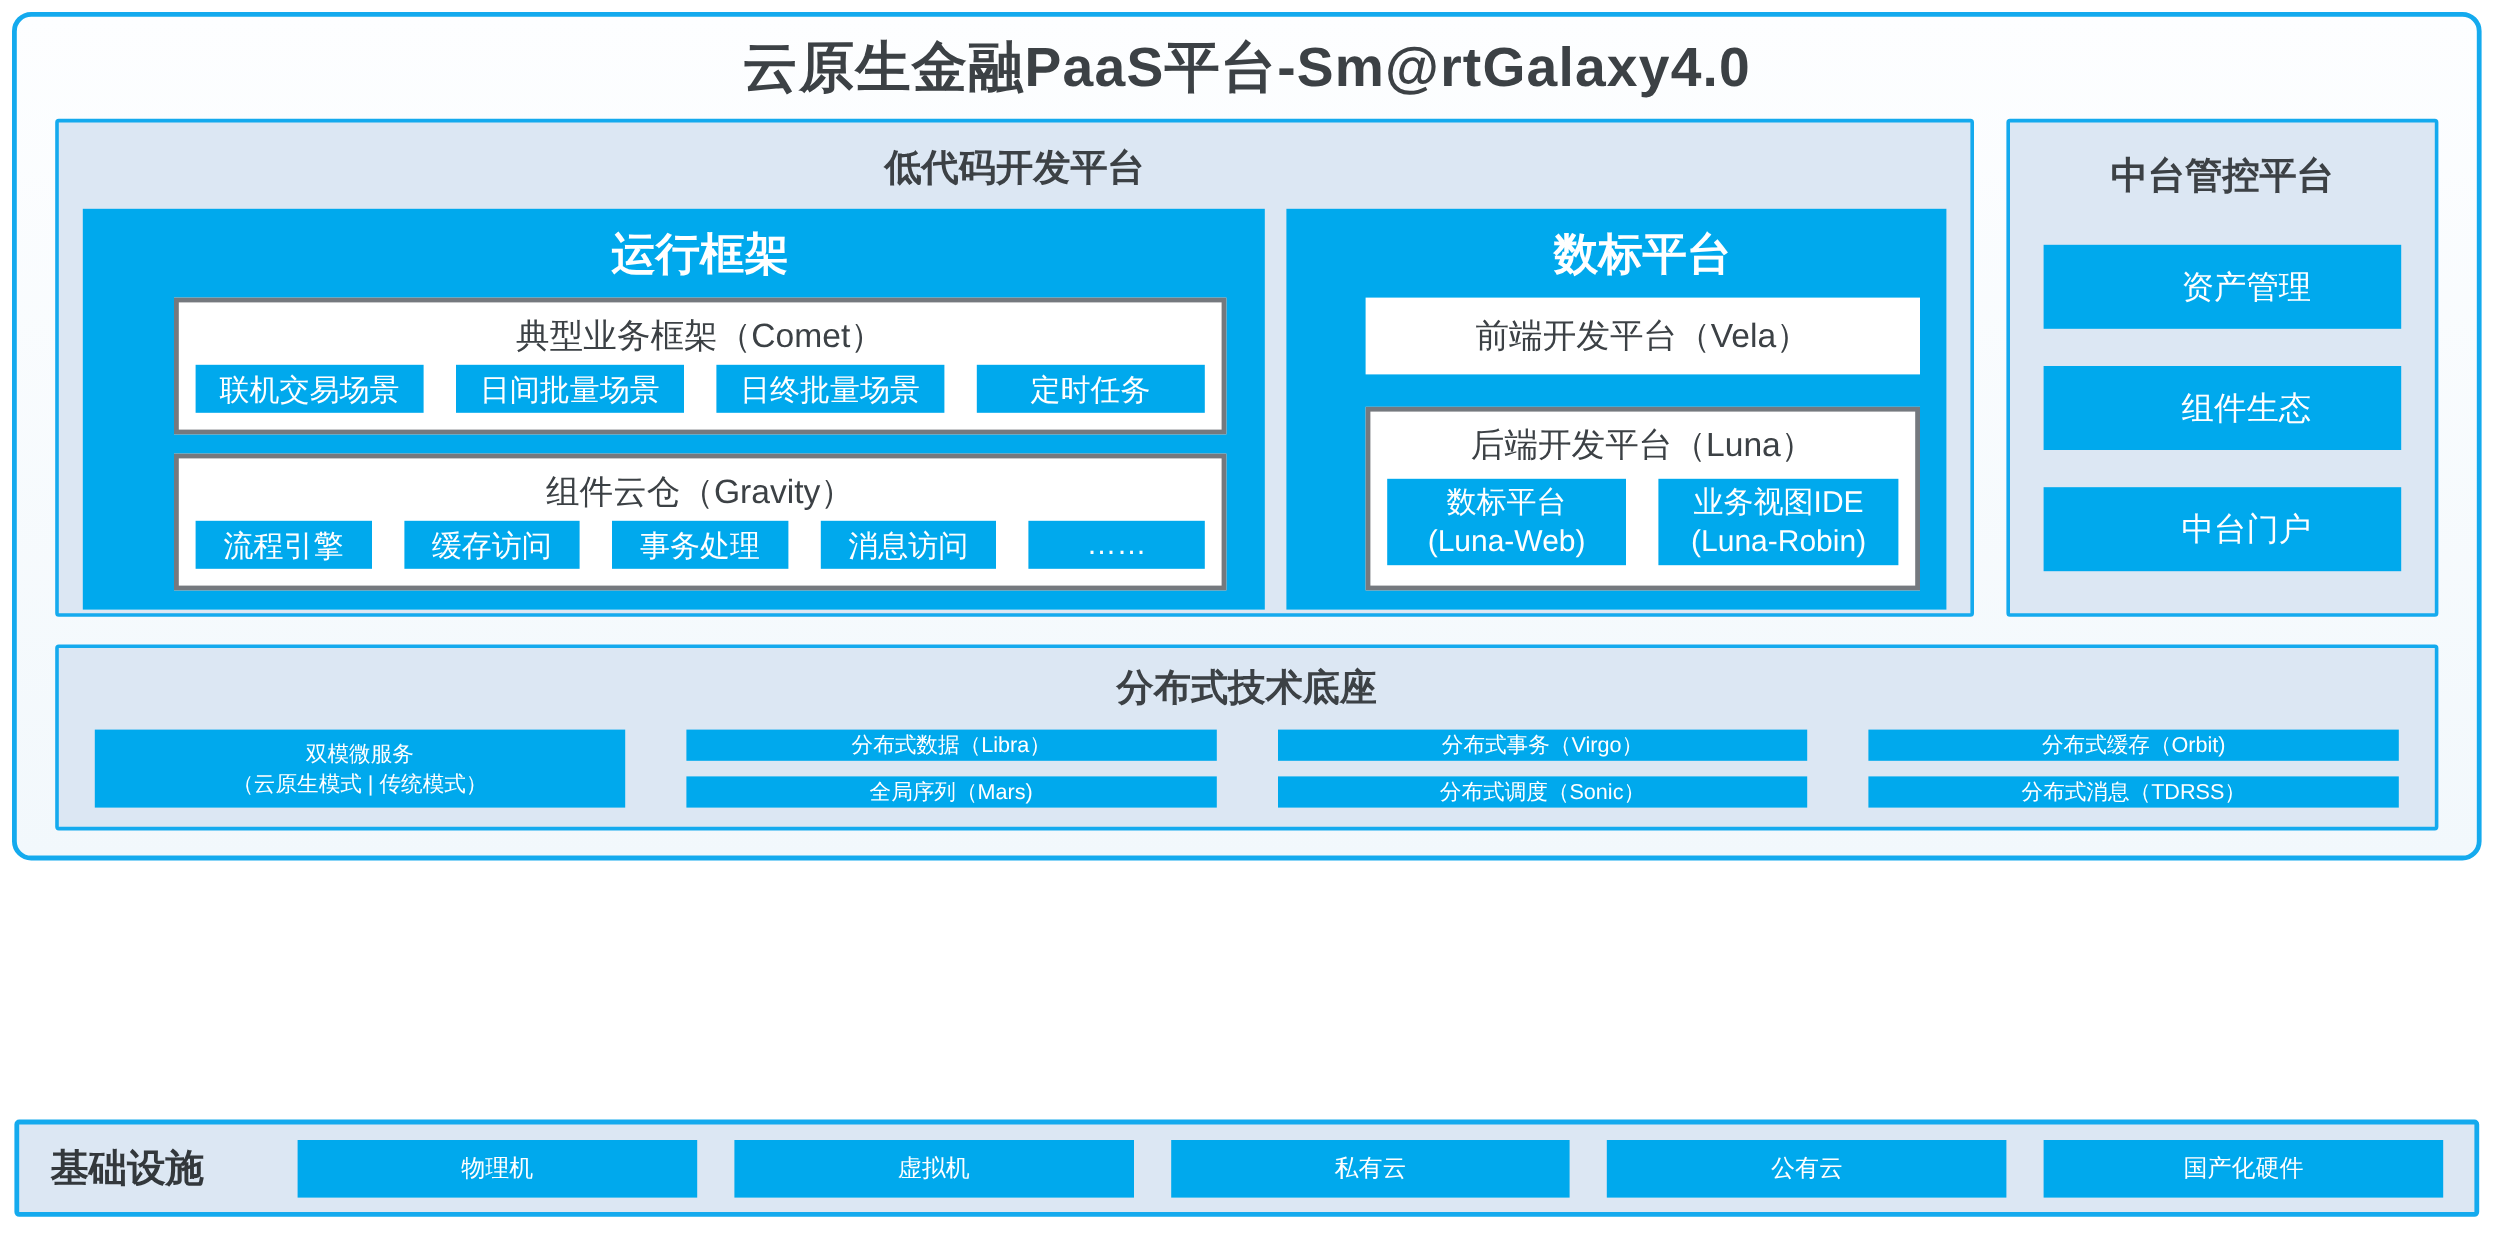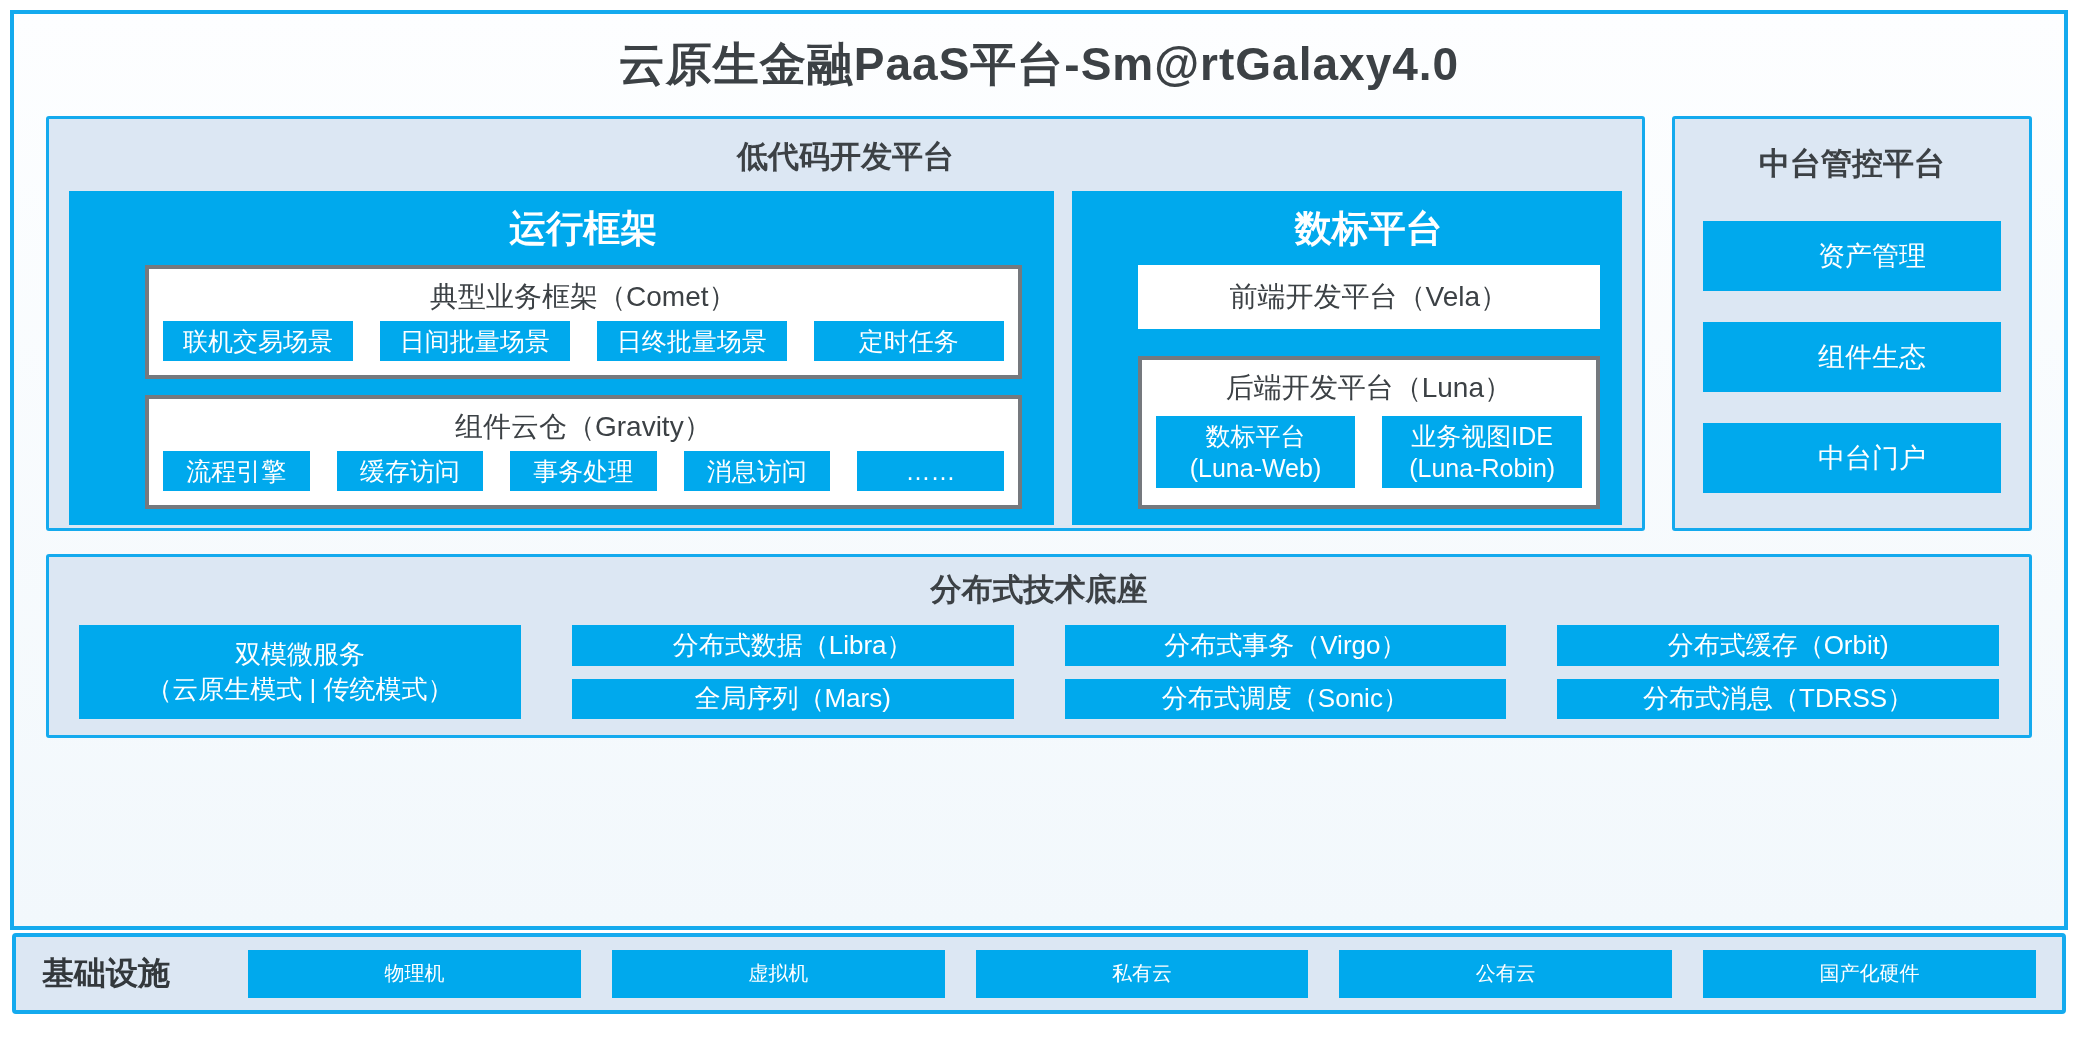--- a/index.html
+++ b/index.html
@@ -14,23 +14,23 @@
     --accent: #00A9ED;
     --border: #14AAEE;
     --panel-bg: #DCE7F3;
     --gray-border: #75797E;
     --text-dark: #3C4145;
   }
 
   
   .outer-box {
     position: absolute; left: 10px; top: 10px;
-    width: 2058px; height: 920px;
+    width: 2058px; height: 707px;
     border: 4px solid var(--border);
-    border-radius: 0;
+    border-radius: 16px;
     background: linear-gradient(180deg, #FDFEFF 0%, #F2F8FC 100%);
     display: flex; flex-direction: column;
   }
   .page-title {
     height: 102px;
     display: flex; align-items: center; justify-content: center;
     font-size: 46px; font-weight: bold; color: var(--text-dark);
     letter-spacing: 1px;
   }
 
@@ -87,21 +87,21 @@
   .mid-panel { width: 360px; display: flex; flex-direction: column; flex: none; }
   .mid-panel > .panel-title { padding: 24px 0 0; }
   .mid-chips { display: flex; flex-direction: column; gap: 31px; margin: 36px 28px 0; }
   .mid-chips .chip { height: 70px; flex: none; font-size: 27px; padding-left: 40px; }
 
   
   .dist-panel { margin: 0 32px 21px; height: 184px; display: flex; flex-direction: column; }
   .dist-panel > .panel-title { padding: 12px 0 0; }
   .dist-grid { flex: 1; display: flex; gap: 51px; padding: 14px 30px 16px; }
   .dist-col { flex: 1; display: flex; flex-direction: column; gap: 13px; }
-  .dist-col .chip, .dual-chip { font-size: 26px; }
+  .dist-col .chip, .dual-chip { font-size: 18px; }
   .dual-chip { flex-direction: column; line-height: 1.35; }
 
   
   .container-panel { margin: 0 32px; height: 137px; display: flex; flex-direction: column; }
   .container-panel > .panel-title { padding: 11px 0 0; }
   .container-chips { flex: 1; display: flex; gap: 21px; margin: 13px 16px 17px; }
   .container-chips .chip { font-size: 26px; }
 
   
   .infra-panel {

